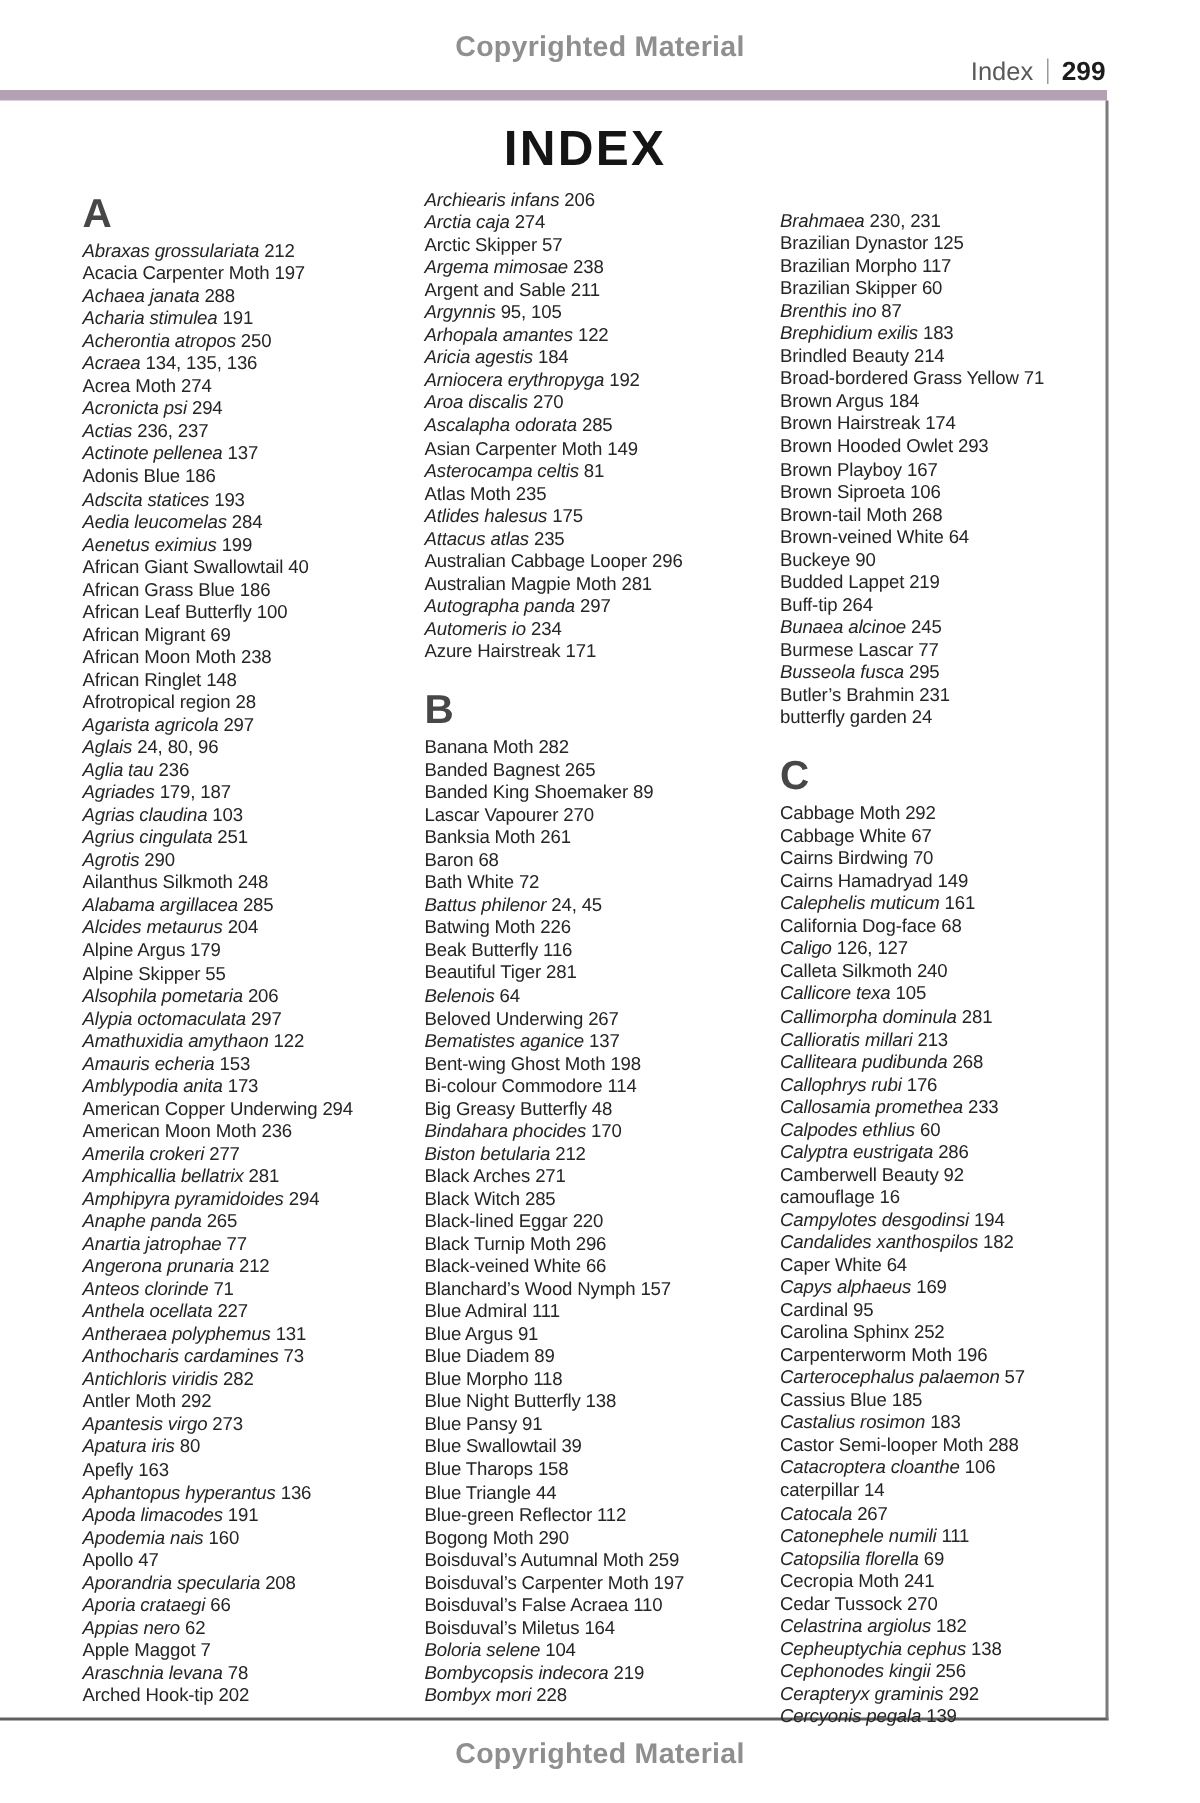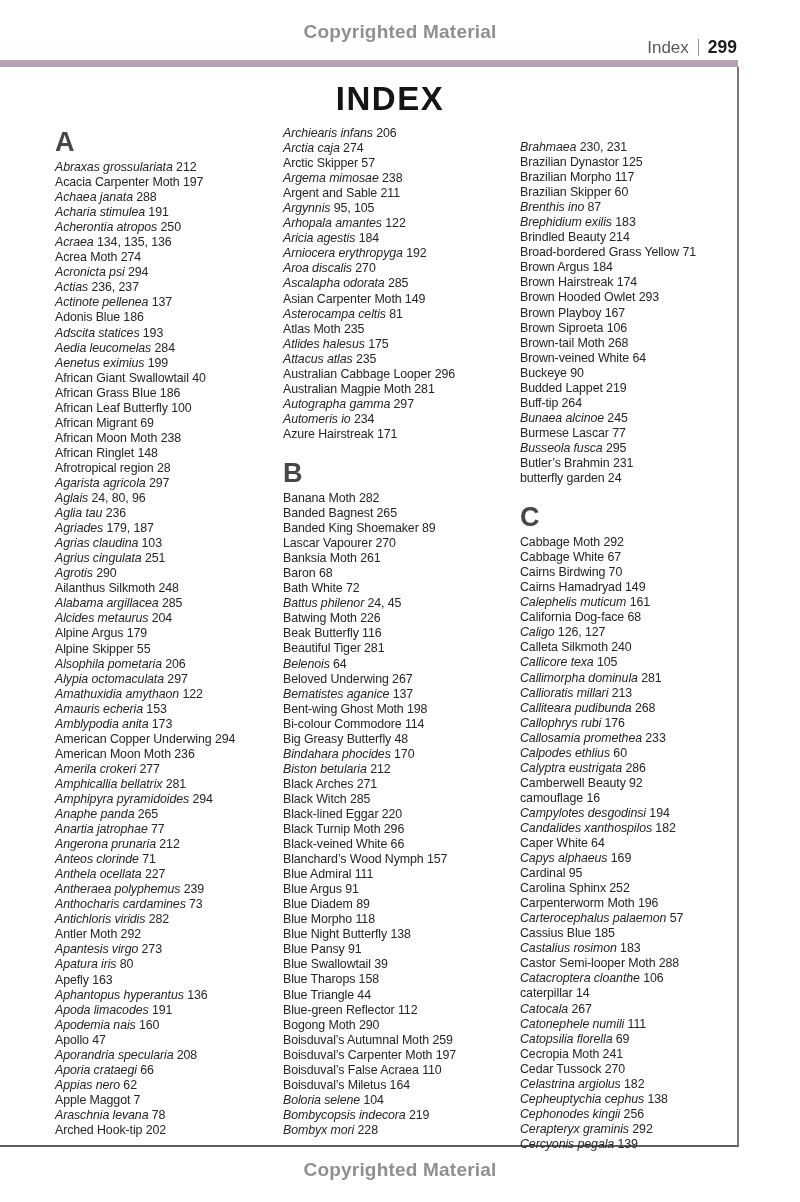--- a/index.html
+++ b/index.html
@@ -110,21 +110,21 @@
       <div class="entry"><span class="nm">American Copper Underwing</span><span class="pg"> 294</span></div>
       <div class="entry"><span class="nm">American Moon Moth</span><span class="pg"> 236</span></div>
       <div class="entry"><span class="nm it">Amerila crokeri</span><span class="pg"> 277</span></div>
       <div class="entry"><span class="nm it">Amphicallia bellatrix</span><span class="pg"> 281</span></div>
       <div class="entry"><span class="nm it">Amphipyra pyramidoides</span><span class="pg"> 294</span></div>
       <div class="entry"><span class="nm it">Anaphe panda</span><span class="pg"> 265</span></div>
       <div class="entry"><span class="nm it">Anartia jatrophae</span><span class="pg"> 77</span></div>
       <div class="entry"><span class="nm it">Angerona prunaria</span><span class="pg"> 212</span></div>
       <div class="entry"><span class="nm it">Anteos clorinde</span><span class="pg"> 71</span></div>
       <div class="entry"><span class="nm it">Anthela ocellata</span><span class="pg"> 227</span></div>
-      <div class="entry"><span class="nm it">Antheraea polyphemus</span><span class="pg"> 239</span></div>
+      <div class="entry"><span class="nm it">Antheraea polyphemus</span><span class="pg"> 131</span></div>
       <div class="entry"><span class="nm it">Anthocharis cardamines</span><span class="pg"> 73</span></div>
       <div class="entry"><span class="nm it">Antichloris viridis</span><span class="pg"> 282</span></div>
       <div class="entry"><span class="nm">Antler Moth</span><span class="pg"> 292</span></div>
       <div class="entry"><span class="nm it">Apantesis virgo</span><span class="pg"> 273</span></div>
       <div class="entry"><span class="nm it">Apatura iris</span><span class="pg"> 80</span></div>
       <div class="entry"><span class="nm">Apefly</span><span class="pg"> 163</span></div>
       <div class="entry"><span class="nm it">Aphantopus hyperantus</span><span class="pg"> 136</span></div>
       <div class="entry"><span class="nm it">Apoda limacodes</span><span class="pg"> 191</span></div>
       <div class="entry"><span class="nm it">Apodemia nais</span><span class="pg"> 160</span></div>
       <div class="entry"><span class="nm">Apollo</span><span class="pg"> 47</span></div>
@@ -147,21 +147,21 @@
       <div class="entry"><span class="nm it">Arniocera erythropyga</span><span class="pg"> 192</span></div>
       <div class="entry"><span class="nm it">Aroa discalis</span><span class="pg"> 270</span></div>
       <div class="entry"><span class="nm it">Ascalapha odorata</span><span class="pg"> 285</span></div>
       <div class="entry"><span class="nm">Asian Carpenter Moth</span><span class="pg"> 149</span></div>
       <div class="entry"><span class="nm it">Asterocampa celtis</span><span class="pg"> 81</span></div>
       <div class="entry"><span class="nm">Atlas Moth</span><span class="pg"> 235</span></div>
       <div class="entry"><span class="nm it">Atlides halesus</span><span class="pg"> 175</span></div>
       <div class="entry"><span class="nm it">Attacus atlas</span><span class="pg"> 235</span></div>
       <div class="entry"><span class="nm">Australian Cabbage Looper</span><span class="pg"> 296</span></div>
       <div class="entry"><span class="nm">Australian Magpie Moth</span><span class="pg"> 281</span></div>
-      <div class="entry"><span class="nm it">Autographa gamma</span><span class="pg"> 297</span></div>
+      <div class="entry"><span class="nm it">Autographa panda</span><span class="pg"> 297</span></div>
       <div class="entry"><span class="nm it">Automeris io</span><span class="pg"> 234</span></div>
       <div class="entry"><span class="nm">Azure Hairstreak</span><span class="pg"> 171</span></div>
       <div class="sec-heading after-entries">B</div>
       <div class="entry"><span class="nm">Banana Moth</span><span class="pg"> 282</span></div>
       <div class="entry"><span class="nm">Banded Bagnest</span><span class="pg"> 265</span></div>
       <div class="entry"><span class="nm">Banded King Shoemaker</span><span class="pg"> 89</span></div>
       <div class="entry"><span class="nm">Lascar Vapourer</span><span class="pg"> 270</span></div>
       <div class="entry"><span class="nm">Banksia Moth</span><span class="pg"> 261</span></div>
       <div class="entry"><span class="nm">Baron</span><span class="pg"> 68</span></div>
       <div class="entry"><span class="nm">Bath White</span><span class="pg"> 72</span></div>

